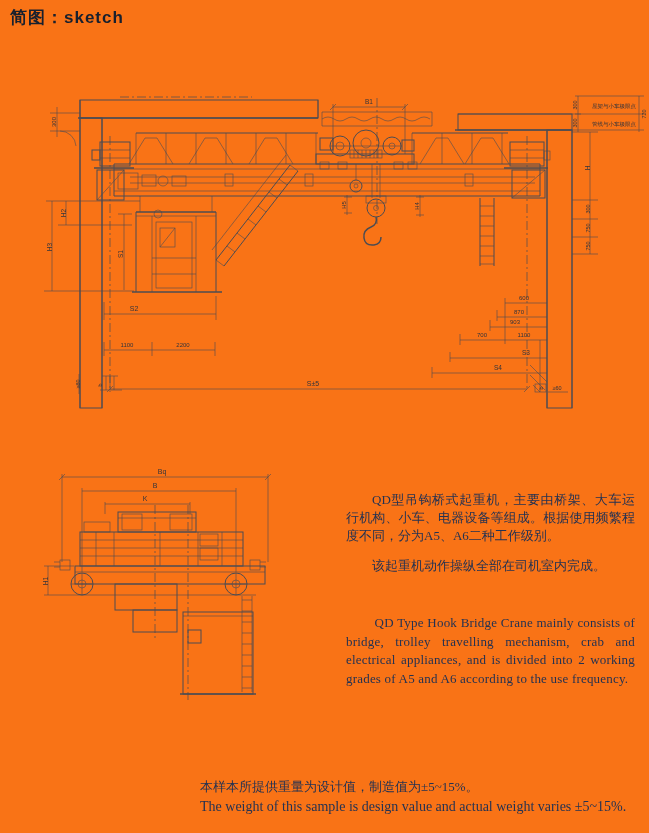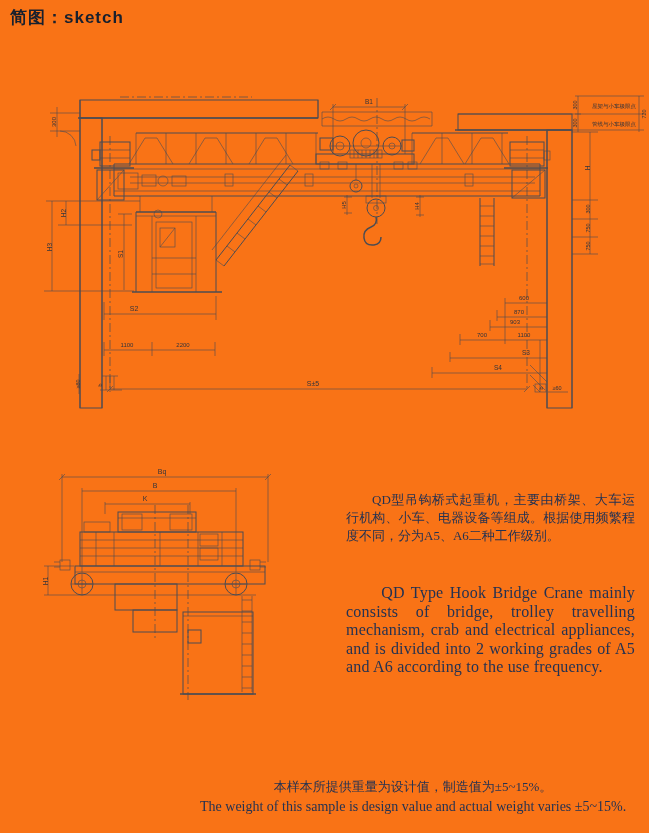--- a/index.html
+++ b/index.html
@@ -6,23 +6,23 @@
   .page{position:relative;width:649px;height:833px;background:#f97316;overflow:hidden;
         font-family:"Liberation Sans",sans-serif;}
   .title{position:absolute;left:10px;top:6px;font-size:17px;font-weight:bold;color:#18202e;
          font-family:"Liberation Sans",sans-serif;letter-spacing:1px;}
   .front-svg{position:absolute;left:30px;top:80px;}
   .side-svg{position:absolute;left:30px;top:450px;}
   .desc{position:absolute;left:334px;top:479px;width:313px;color:#243252;text-align:justify;}
   .desc p{margin:12px;font-family:"Liberation Serif",serif;}
   .desc .zh{font-size:13px;line-height:18px;text-indent:2em;}
   .desc .gap{height:15px;}
-  .desc .en{font-size:16px;line-height:18.5px;text-indent:2.2em;letter-spacing:0.2px;}
+  .desc .en{font-size:13px;line-height:18.5px;text-indent:2.2em;letter-spacing:0.2px;}
   .footnote{position:absolute;left:200px;top:777px;color:#243252;}
-  .footnote p{margin:0;font-family:"Liberation Serif",serif;text-align:center;}
+  .footnote p{margin:0;font-family:"Liberation Serif",serif;}
   .footnote .zh{font-size:13px;line-height:20px;}
   .footnote .en{font-size:14px;line-height:20px;}
   
   svg .ln line, svg .ln path, svg .ln rect, svg .ln circle{stroke:#4c4c52;stroke-width:1;fill:none;}
   svg .thk{stroke-width:1.5 !important;}
   svg .thin{stroke-width:0.6 !important;}
   svg .cl{stroke-dasharray:9 3 2 3;stroke-width:0.7 !important;}
   svg text{font-family:"Liberation Sans",sans-serif;fill:#33343c;stroke:none;text-anchor:middle;}
   svg .f7{font-size:7px;} svg .f65{font-size:6.5px;} svg .f6{font-size:6px;} svg .f55{font-size:5.5px;}
   svg .notetxt{text-anchor:start;}
@@ -448,20 +448,21 @@
         <line x1="242" y1="677" x2="252" y2="677" class="thin"></line>
         <line x1="242" y1="688" x2="252" y2="688" class="thin"></line>
         <line x1="180" y1="694" x2="256" y2="694" class="thk"></line>
       </g>
 
     </g>
   </svg>
 
   <div class="desc">
     <p class="zh">QD型吊钩桥式起重机，主要由桥架、大车运行机构、小车、电器设备等组成。根据使用频繁程度不同，分为A5、A6二种工作级别。</p>
+    <p class="zh">该起重机动作操纵全部在司机室内完成。</p>
     <div class="gap"></div>
     <p class="en">QD Type Hook Bridge Crane mainly consists of bridge, trolley travelling mechanism, crab and electrical appliances, and is divided into 2 working grades of A5 and A6 according to the use frequency.</p>
   </div>
 
   <div class="footnote">
     <p class="zh">本样本所提供重量为设计值，制造值为±5~15%。</p>
     <p class="en">The weight of this sample is design value and actual weight varies ±5~15%.</p>
   </div>
 
 </div>

